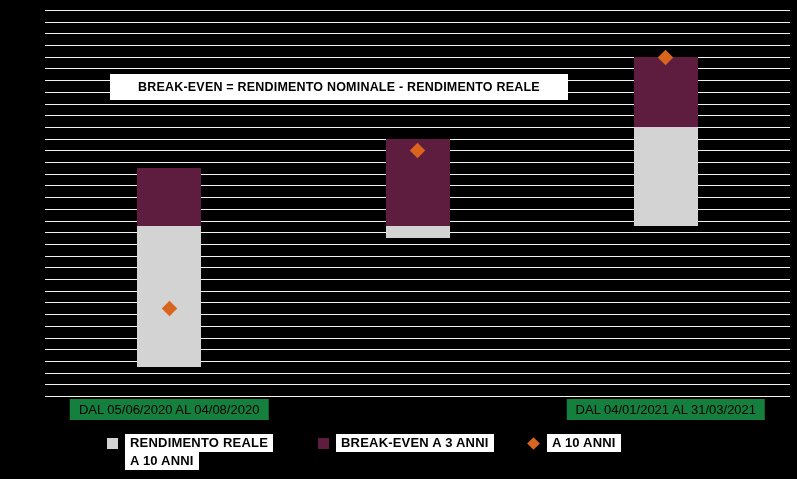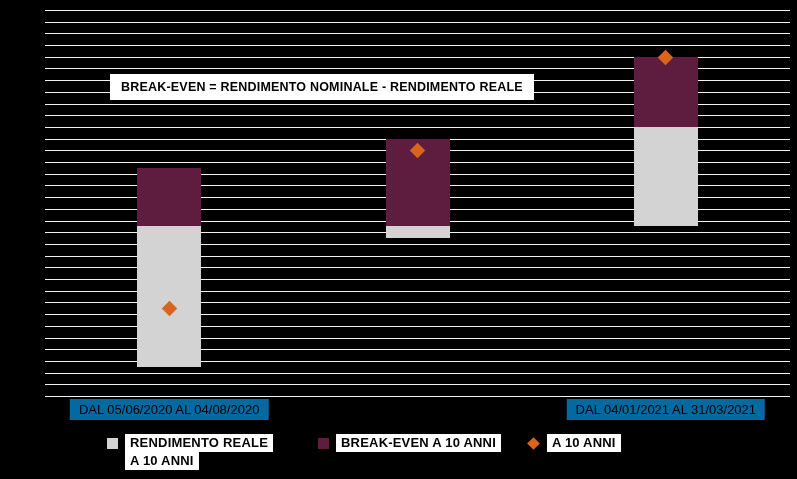--- a/index.html
+++ b/index.html
@@ -8,26 +8,26 @@
     background:#000;
     font-family:"Liberation Sans",sans-serif;
   }
   #plot{position:absolute;left:45px;top:10px;width:745px;height:386px;}
   .gridline{position:absolute;left:0;width:100%;height:1px;background:#f2f2f2;}
   .bar-seg{position:absolute;}
   .diamond{position:absolute;transform:rotate(45deg);}
   #annotation{
     position:absolute;left:110px;top:74px;
     background:#fff;color:#000;font-weight:bold;font-size:12.5px;
-    padding:6px 11px;white-space:nowrap;letter-spacing:0.2px;
+    padding:6px 28px;white-space:nowrap;letter-spacing:0.2px;
   }
   #x-axis{position:absolute;left:45px;top:399px;width:745px;height:26px;}
   .x-label{
     position:absolute;top:0;transform:translateX(-50%);
-    background:#0369a1;color:#000;font-size:13px;padding:3px 9px;white-space:nowrap;
+    background:#15803d;color:#000;font-size:13px;padding:3px 9px;white-space:nowrap;
   }
   #legend{position:absolute;left:0;top:434px;width:797px;height:42px;}
   .legend-item{position:absolute;top:0;display:flex;align-items:flex-start;gap:7px;}
   .swatch{flex:0 0 auto;width:11px;height:11px;margin-top:4px;}
   .swatch.diamond-swatch{width:9px;height:9px;margin-top:5px;margin-left:2px;margin-right:2px;transform:rotate(45deg);}
   .legend-label{display:flex;flex-direction:column;align-items:flex-start;}
   .legend-line{
     background:#fff;color:#000;font-weight:bold;font-size:13px;
     padding:2px 5px;line-height:14px;white-space:nowrap;letter-spacing:0.2px;
   }
@@ -92,21 +92,21 @@
     <div class="legend-item" style="left: 107px;">
       <span class="swatch" style="background: rgb(211, 211, 211);"></span>
       <div class="legend-label">
         <span class="legend-line">RENDIMENTO REALE</span>
         <span class="legend-line">A 10 ANNI</span>
       </div>
     </div>
     <div class="legend-item" style="left: 318px;">
       <span class="swatch" style="background: rgb(94, 29, 63);"></span>
       <div class="legend-label">
-        <span class="legend-line">BREAK-EVEN A 10 ANNI</span>
+        <span class="legend-line">BREAK-EVEN A 3 ANNI</span>
       </div>
     </div>
     <div class="legend-item" style="left: 527px;">
       <span class="swatch diamond-swatch" style="background: rgb(217, 100, 30);"></span>
       <div class="legend-label">
         <span class="legend-line">A 10 ANNI</span>
       </div>
     </div>
   </div>
 

